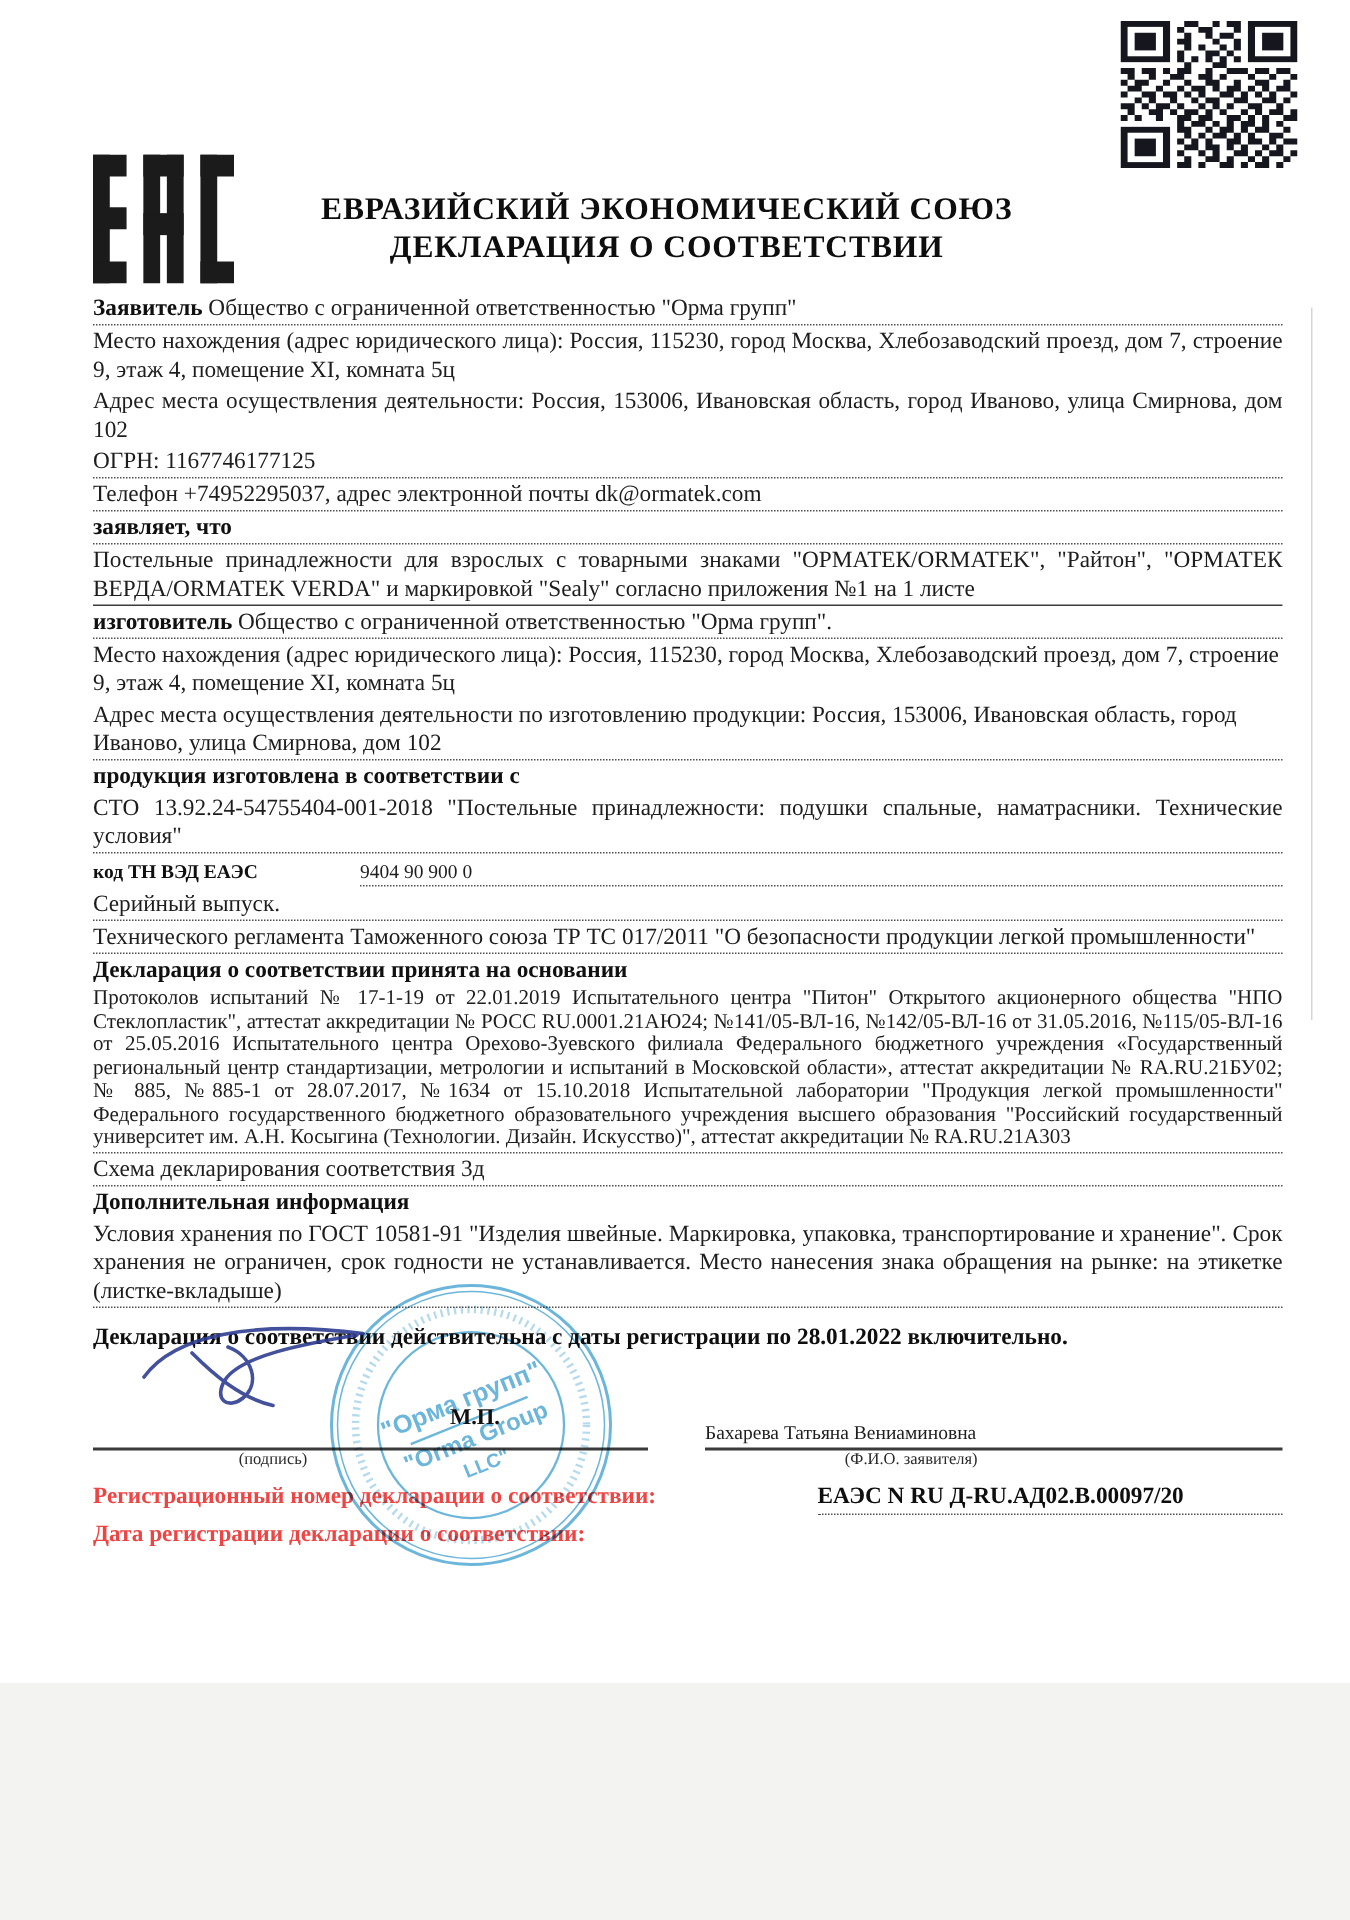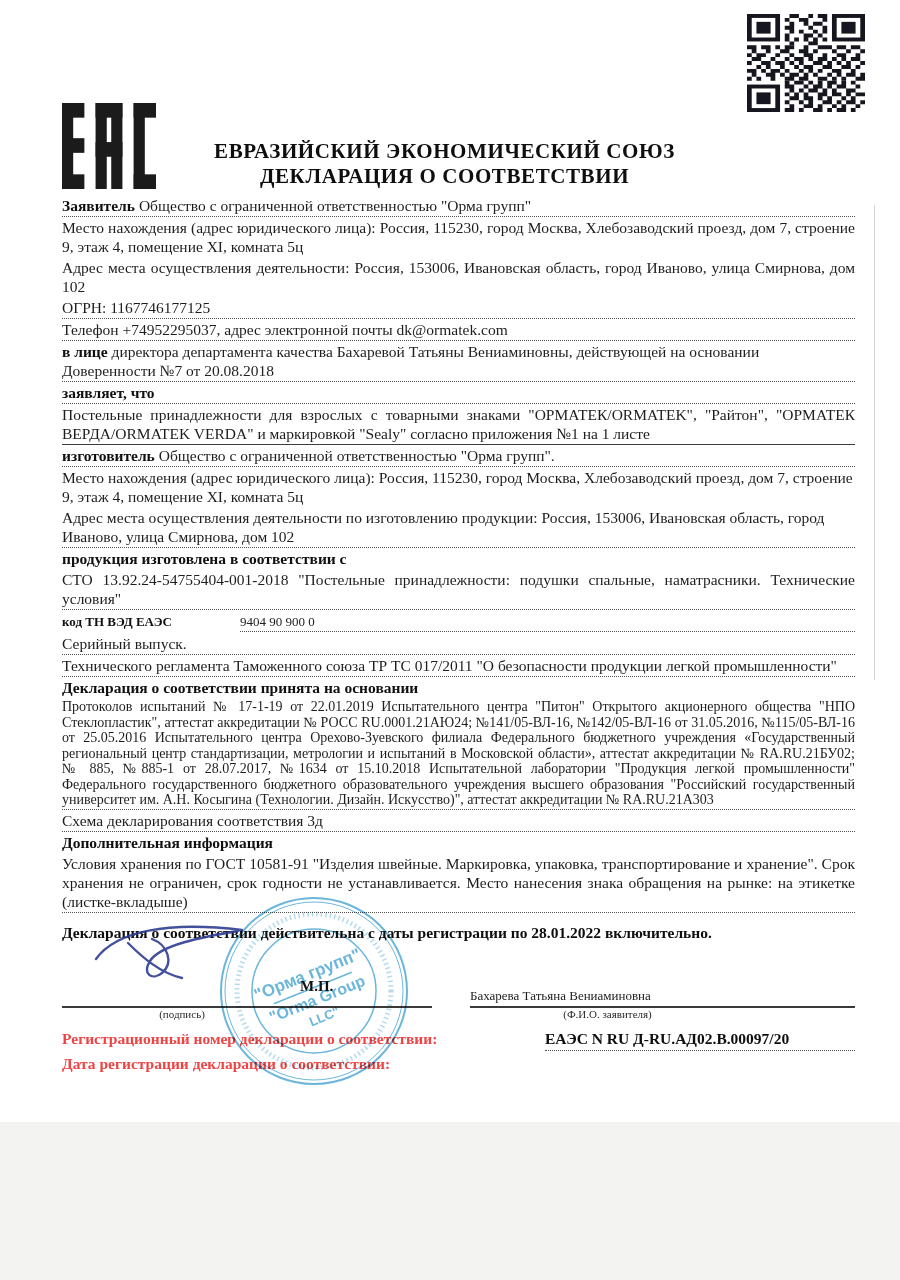--- a/index.html
+++ b/index.html
@@ -6,21 +6,21 @@
   body{
     width:900px;height:1280px;position:relative;overflow:hidden;
     background:#ffffff;
     font-family:"Liberation Serif","DejaVu Serif",serif;
     color:#1d1d1d;
   }
   .bottom-shade{position:absolute;left:0;right:0;top:1122px;bottom:0;background:#f3f3f1;}
   .edge-line{position:absolute;left:874px;top:205px;width:1px;height:475px;background:#bfbfbf;opacity:.65;}
   .doc{position:absolute;left:62px;top:0;width:793px;}
   .qr{position:absolute;top:14px;right:-10px;width:118px;height:98px;}
-  .header{margin-top:103px;display:flex;align-items:flex-end;}
+  .header{margin-top:103px;display:flex;align-items:center;}
   .eac{width:94px;flex:0 0 94px;}
   .titles{flex:1;text-align:center;padding-right:122px;font-weight:bold;color:#0e0e0e;
           font-size:21px;line-height:25px;letter-spacing:.6px;padding-top:11px;}
   .row{font-size:15.5px;line-height:19px;padding:1px 0 1px 0;}
   .dotted{border-bottom:1px dotted #4f4f4f;}
   .solid{border-bottom:1px solid #3c3c3c;}
   .just{text-align:justify;}
   .bold{font-weight:bold;color:#101010;}
   b{color:#101010;}
   .small{font-size:14px;line-height:15.5px;}
@@ -94,24 +94,20 @@
 
   <div class="row dotted" style="margin-top:6px;">
     <b>Заявитель</b>
     <span>Общество с ограниченной ответственностью "Орма групп"</span>
   </div>
   <div class="row just">Место нахождения (адрес юридического лица): Россия, 115230, город Москва, Хлебозаводский проезд, дом 7, строение 9, этаж 4, помещение XI, комната 5ц</div>
   <div class="row just">Адрес места осуществления деятельности: Россия, 153006, Ивановская область, город Иваново, улица Смирнова, дом 102</div>
   <div class="row dotted">ОГРН: 1167746177125</div>
   <div class="row dotted">Телефон +74952295037, адрес электронной почты dk@ormatek.com</div>
 
-  <div class="row dotted">
-    <b>в лице</b>
-    <span>директора департамента качества Бахаревой Татьяны Вениаминовны, действующей на основании Доверенности №7 от 20.08.2018</span>
-  </div>
 
   <div class="row dotted bold">заявляет, что</div>
   <div class="row solid just">Постельные принадлежности для взрослых с товарными знаками "ОРМАТЕК/ORMATEK", "Райтон", "ОРМАТЕК ВЕРДА/ORMATEK VERDA" и маркировкой "Sealy" согласно приложения №1 на 1 листе</div>
 
   <div class="row dotted">
     <b>изготовитель</b>
     <span>Общество с ограниченной ответственностью "Орма групп".</span>
   </div>
   <div class="row">Место нахождения (адрес юридического лица): Россия, 115230, город Москва, Хлебозаводский проезд, дом 7, строение 9, этаж 4, помещение XI, комната 5ц</div>
   <div class="row dotted">Адрес места осуществления деятельности по изготовлению продукции: Россия, 153006, Ивановская область, город Иваново, улица Смирнова, дом 102</div>

